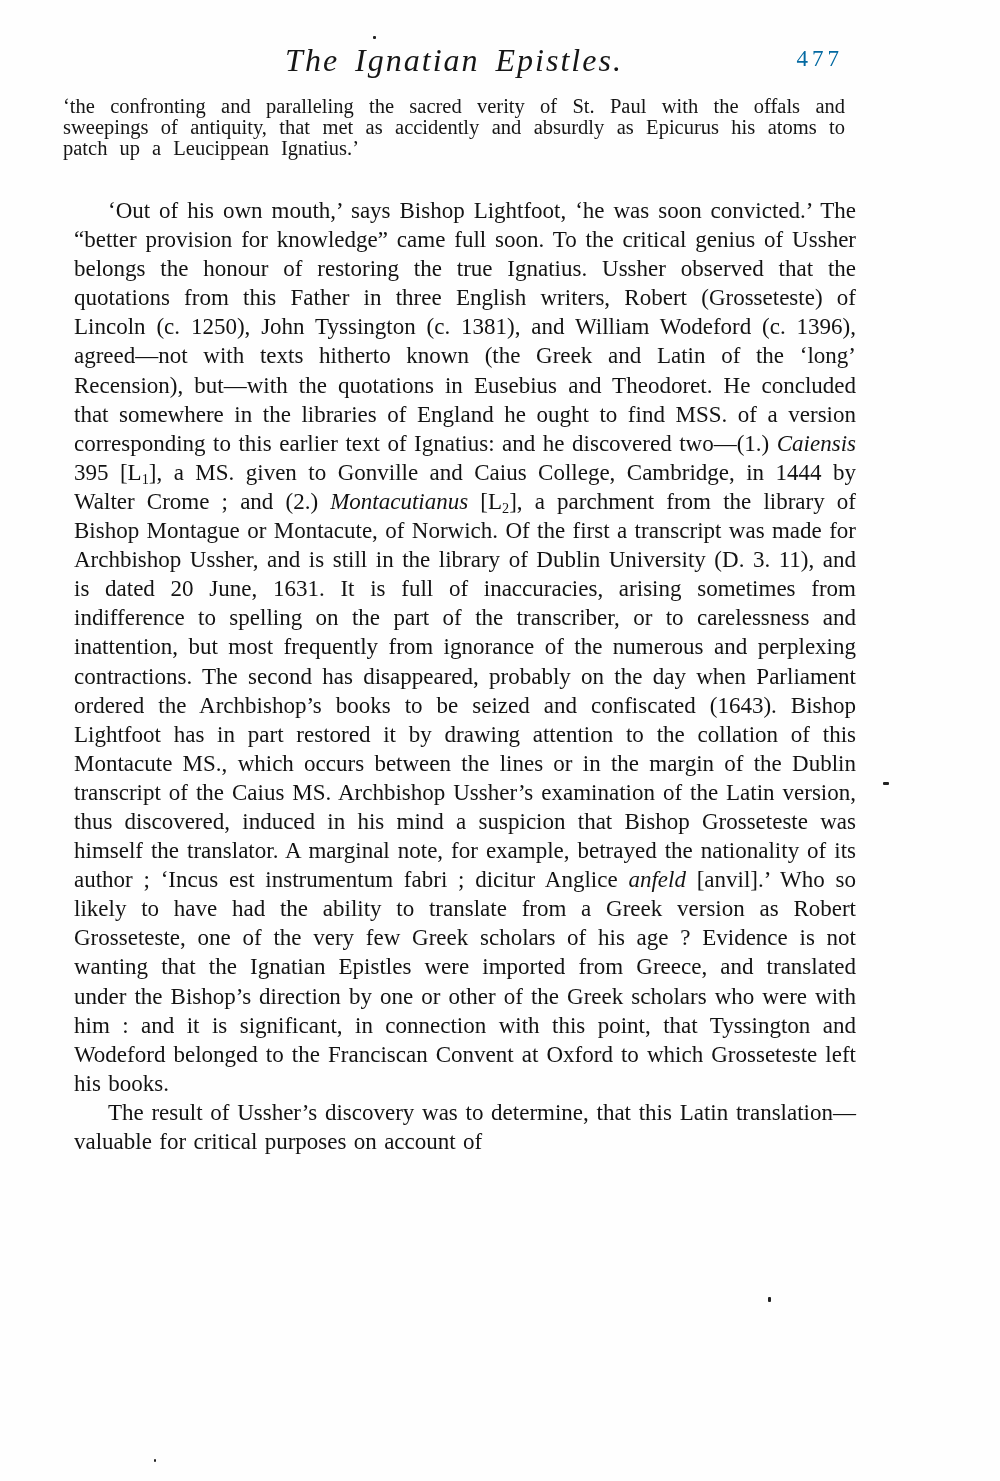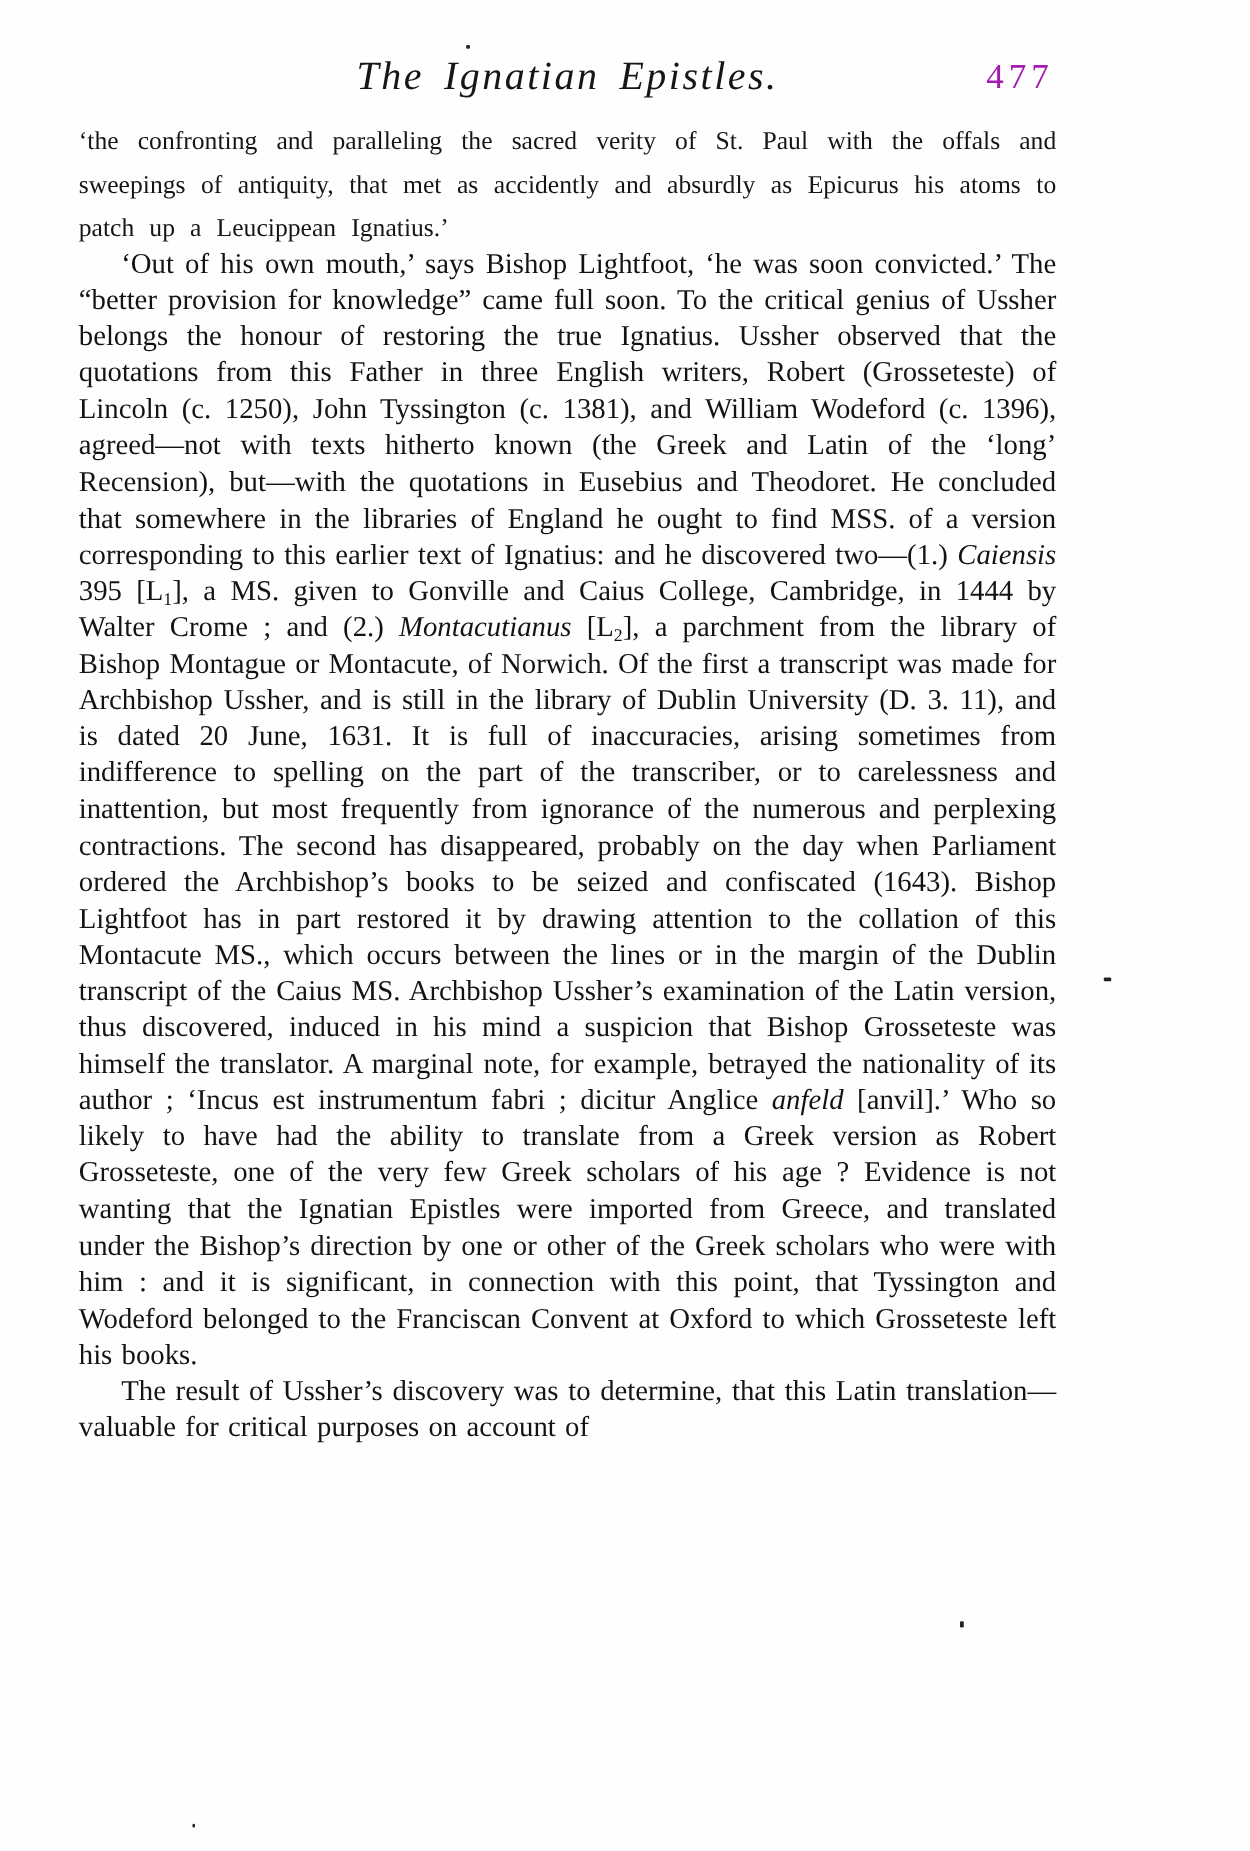--- a/index.html
+++ b/index.html
@@ -30,40 +30,40 @@
     font-style: italic;
     font-size: 32px;
     letter-spacing: 2px;
     word-spacing: 6px;
     color: #161616;
   }
   .page-number {
     position: absolute;
     right: 2px;
     top: 4px;
-    font-size: 28px;
+    font-size: 23px;
     letter-spacing: 4px;
-    color: #a21caf;
+    color: #0369a1;
   }
   .quote-block {
     position: absolute;
     top: 96px;
     left: 63px;
     width: 782px;
     margin: 0;
     font-size: 20.5px;
-    line-height: 35px;
+    line-height: 21px;
     text-align: justify;
     word-spacing: 0.34em;
     color: #151515;
   }
   .body-block {
     position: absolute;
     top: 196px;
-    left: 63px;
+    left: 74px;
     width: 782px;
   }
   .body-block p {
     margin: 0;
     font-size: 23px;
     line-height: 29.1px;
     text-align: justify;
     text-indent: 34px;
     word-spacing: 0.07em;
     color: #131313;

